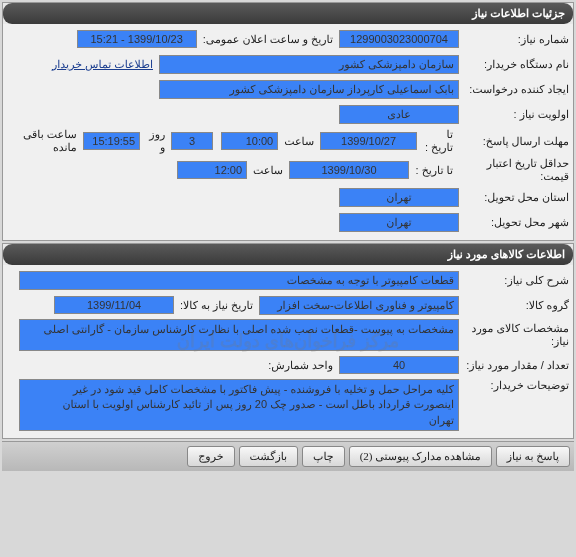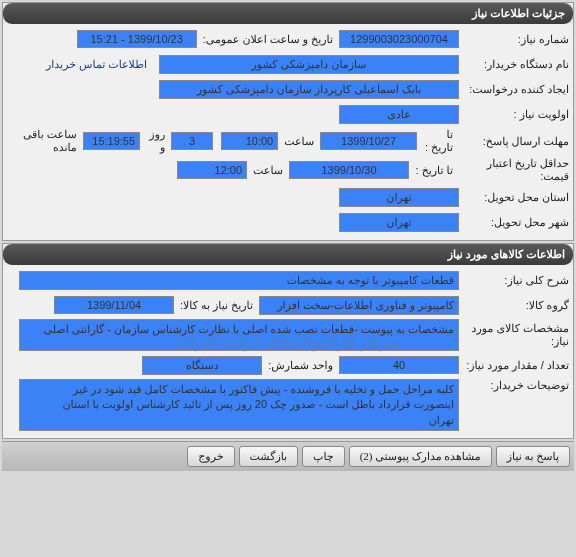--- a/index.html
+++ b/index.html
@@ -51,33 +51,34 @@
   background: #3b82f6;
   border: 1px solid #888;
   padding: 2px 4px;
   font-size: 11px;
   min-height: 18px;
   color: #333;
 }
 .field-sm { width: 70px; text-align: right; }
 .field-md { width: 120px; text-align: center; }
 .field-lg { width: 200px; }
-.field-xl { width: 300px; text-align: center; }
+.field-xl { width: 300px; }
 .field-xxl { width: 440px; }
 .field-num { width: 50px; text-align: center; }
 .multiline {
   min-height: 32px;
   line-height: 1.4;
   padding-left: 20px;
 }
 .link {
   color: #1a3d8f;
+  text-decoration: underline;
   cursor: pointer;
   font-size: 11px;
-  padding-right: 12px;
+  padding-right: 6px;
 }
 .wm-area {
   position: relative;
 }
 .watermark {
   position: absolute;
   top: 50%;
   left: 50%;
   transform: translate(-50%, -50%);
   font-size: 18px;
@@ -187,21 +188,20 @@
 
     <div class="row">
       <span class="label">مشخصات کالای مورد نیاز:</span>
       <span class="field field-xxl multiline">مشخصات به پیوست -قطعات نصب شده اصلی با نظارت کارشناس سازمان  -  گارانتی اصلی</span>
     </div>
 
     <div class="row">
       <span class="label">تعداد / مقدار مورد نیاز:</span>
       <span class="field field-md">40</span>
       <span class="label-sm">واحد شمارش:</span>
-      <span class="field field-md">دستگاه</span>
     </div>
 
     <div class="row" style="align-items:flex-start">
       <span class="label">توضیحات خریدار:</span>
       <span class="field field-xxl multiline">کلیه مراحل حمل و تخلیه با فروشنده - پیش فاکتور با مشخصات کامل قید شود در غیر اینصورت قرارداد باطل است - صدور چک 20 روز پس از تائید کارشناس اولویت با استان تهران</span>
     </div>
 
   </div>
 </div>
 

